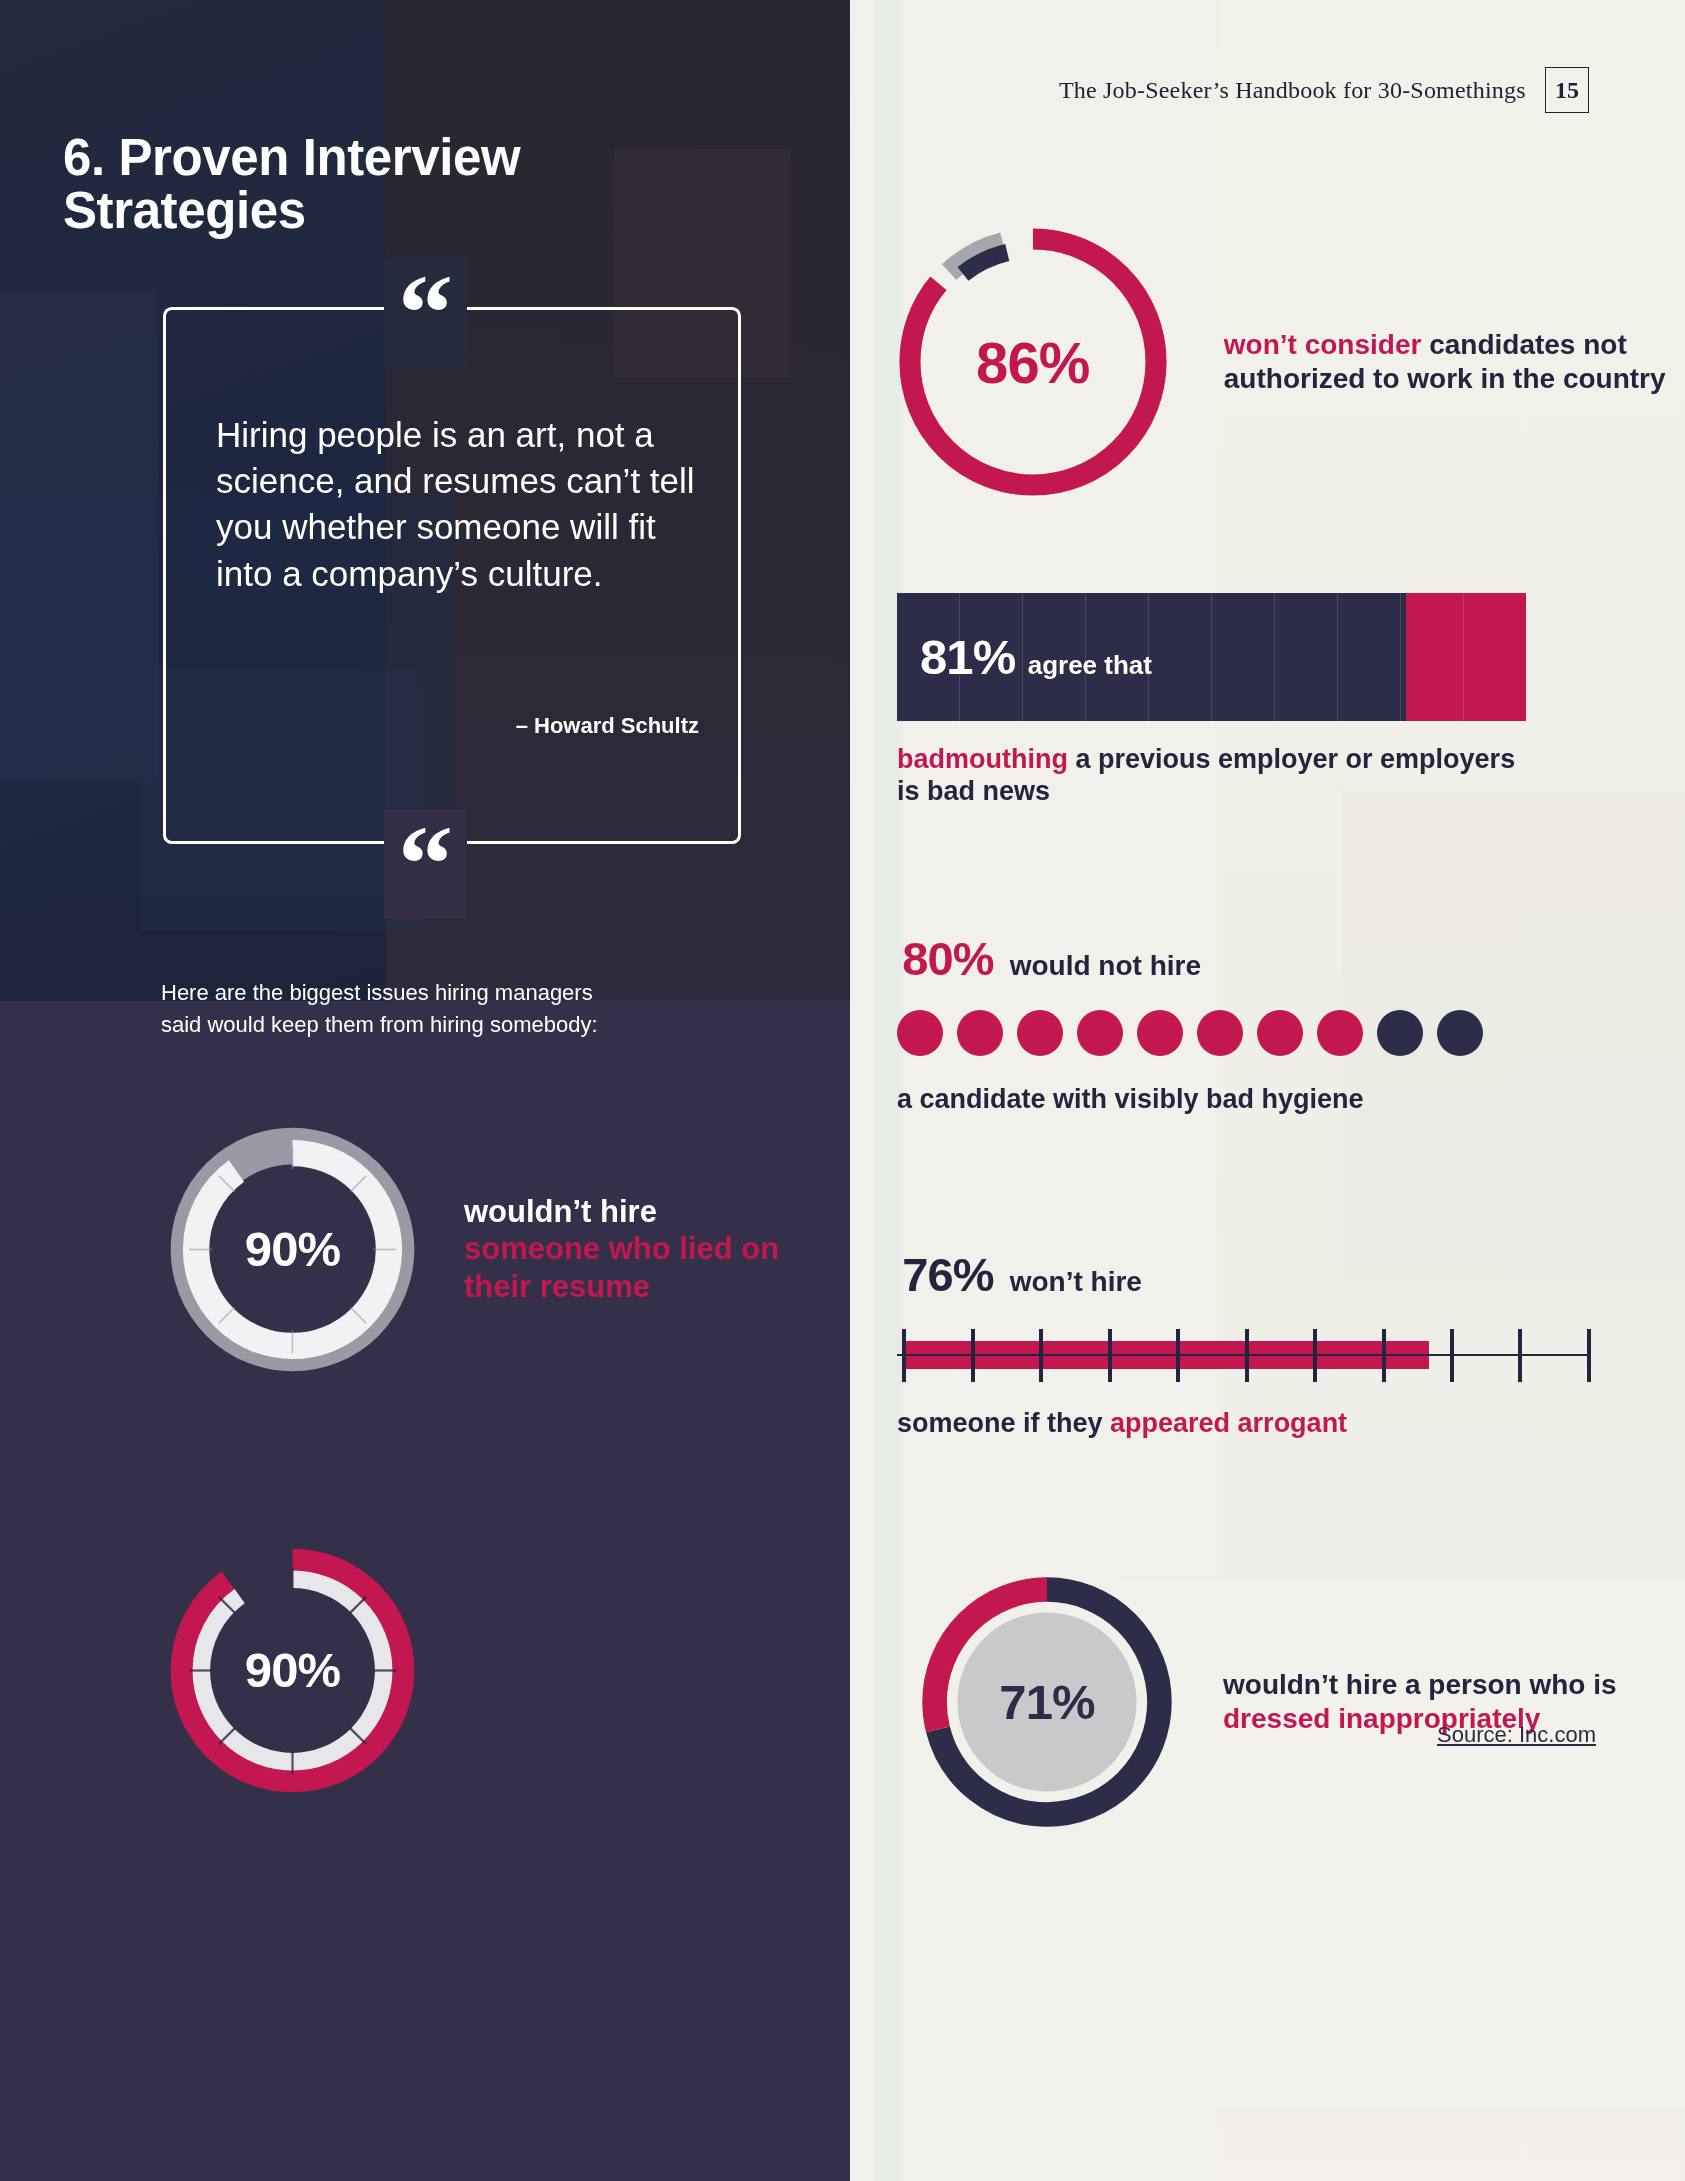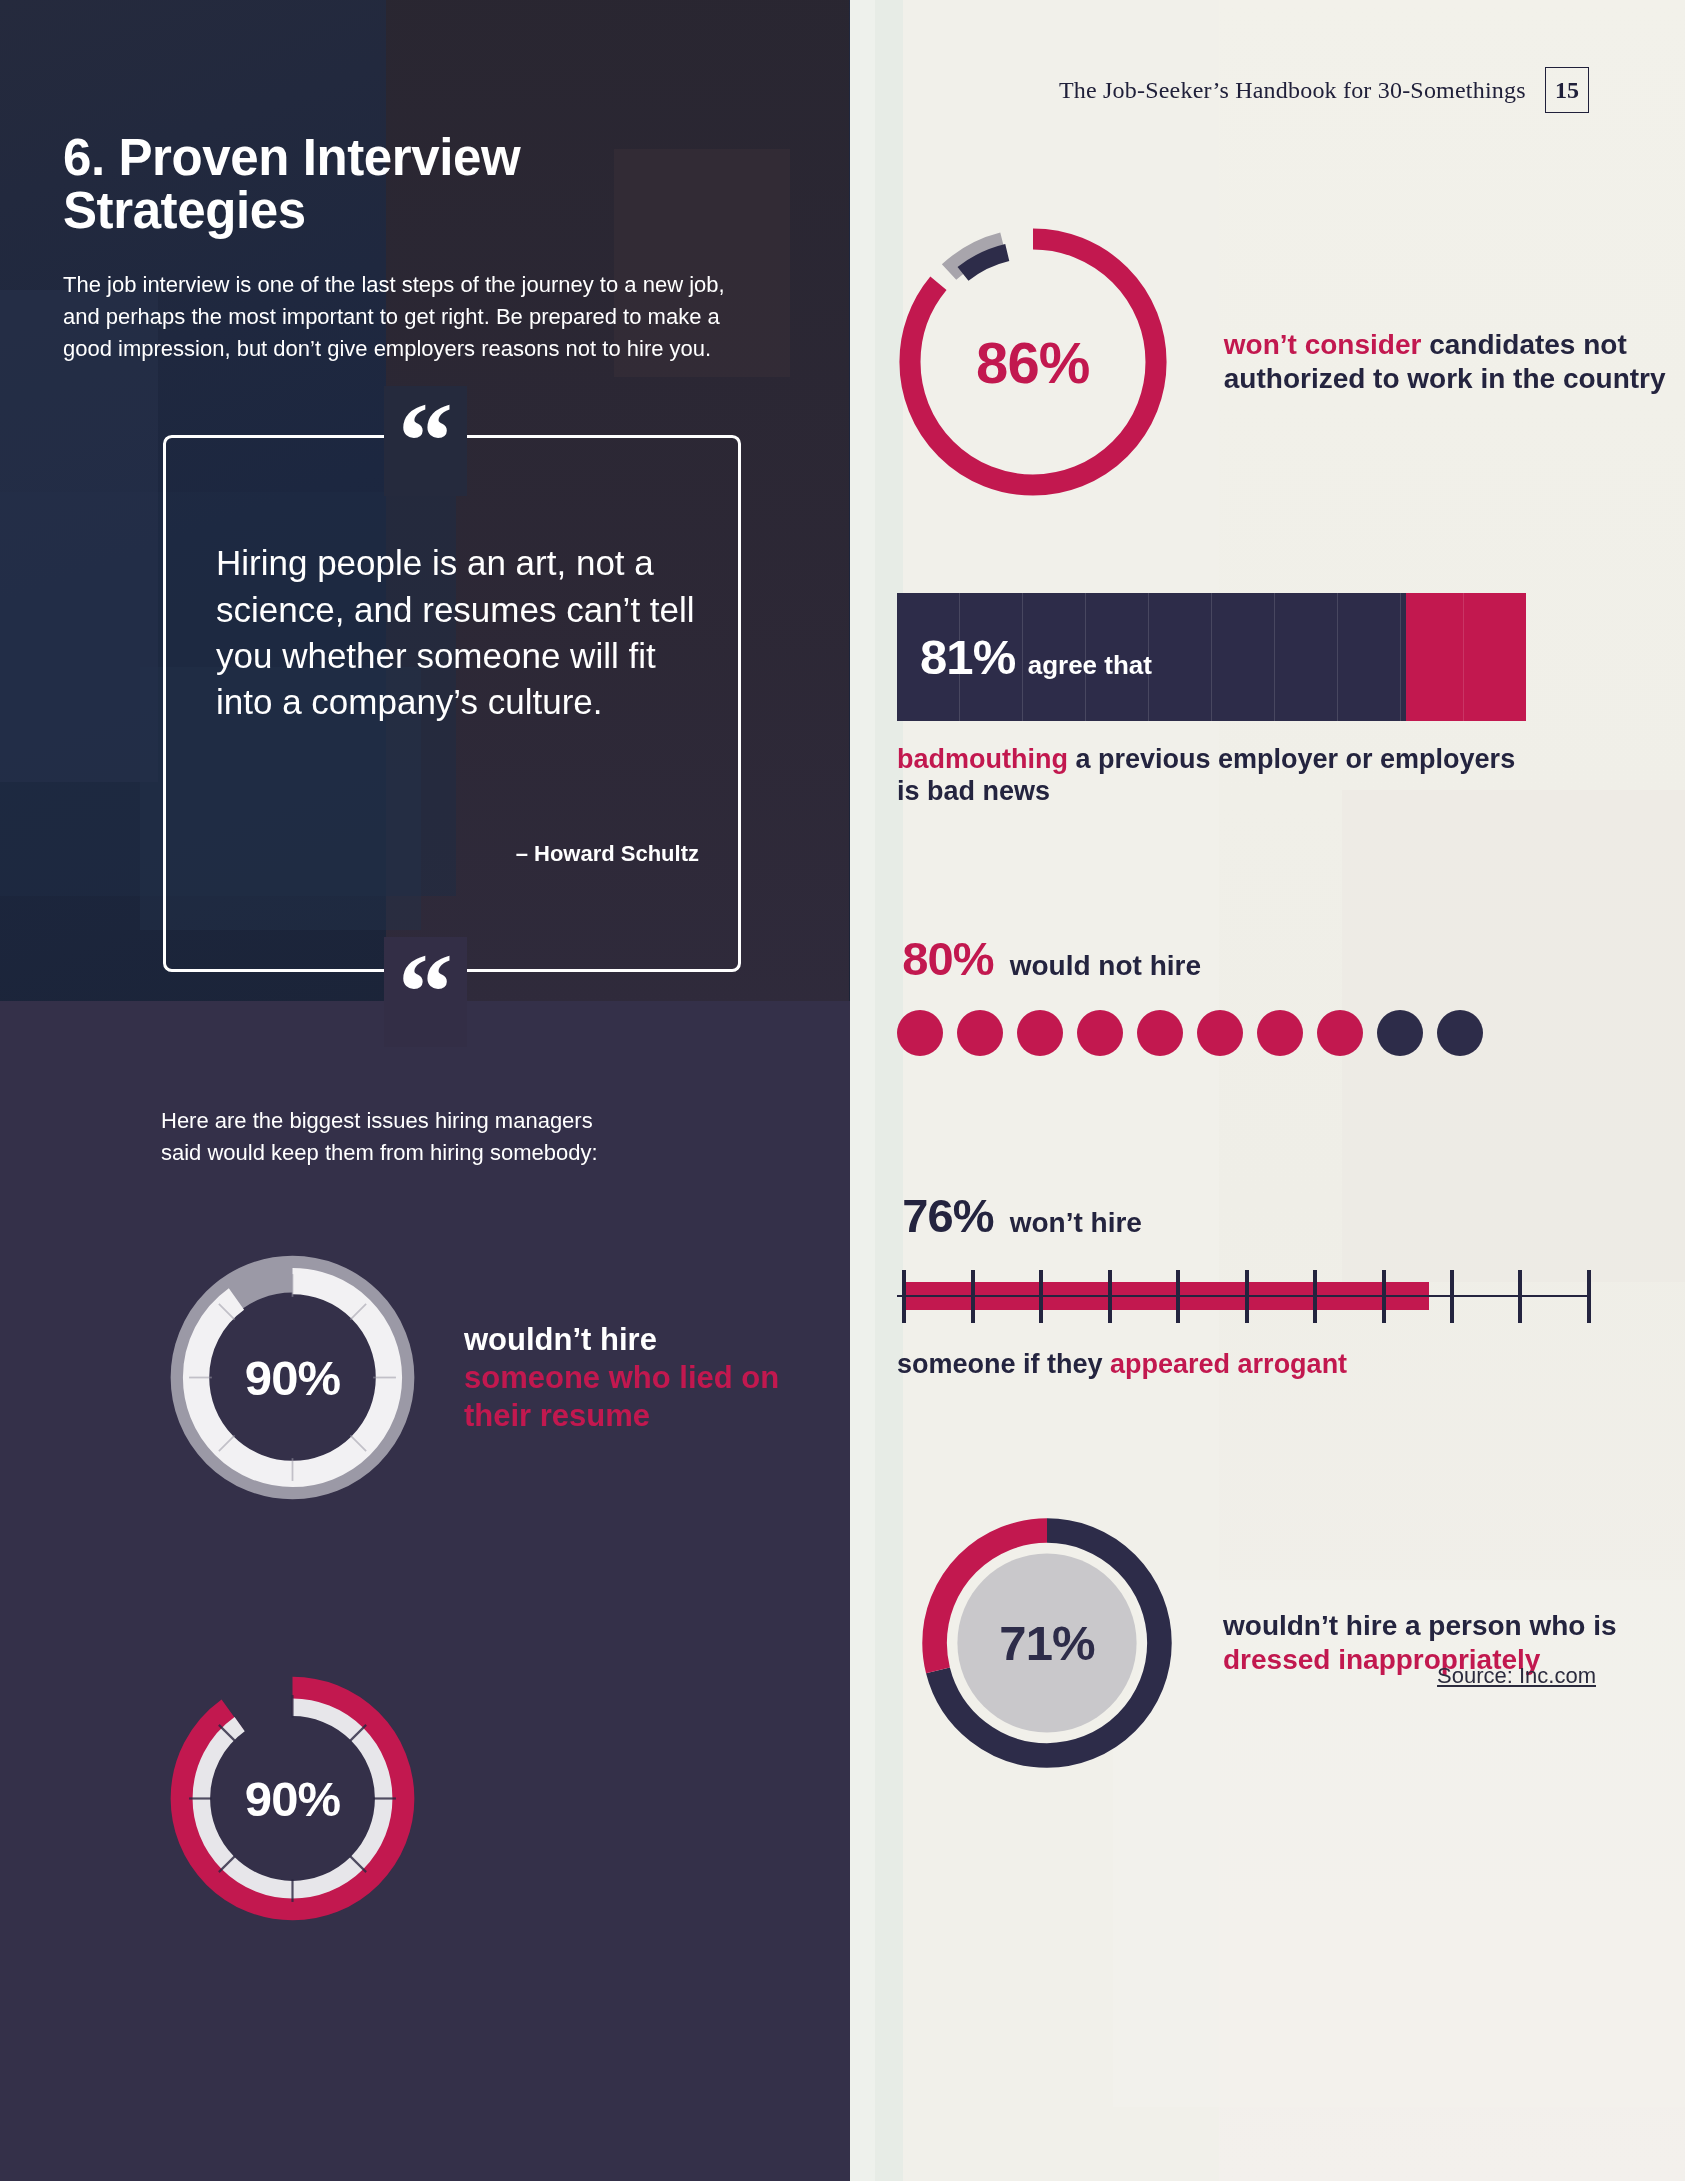--- a/index.html
+++ b/index.html
@@ -243,21 +243,20 @@
         <div class="bg-b"></div>
         <div class="bg-c"></div>
       <div class="bg-e"></div>
         <div class="bg-f"></div>
         <div class="bg-g"></div>
       <div class="bg-d"></div>
     </div>
 
     <div class="left-inner">
       <h1 class="title">6. Proven Interview Strategies</h1>
-      <p class="intro">The job interview is one of the last steps of the journey to a new job, and perhaps the most important to get right. Be prepared to make a good impression, but don’t give employers reasons not to hire you.</p>
 
       <div class="quote-wrap">
         <div class="quote-box"></div>
         <div class="qmark top">“</div>
         <div class="quote-text">Hiring people is an art, not a science, and resumes can’t tell you whether someone will fit into a company’s culture.</div>
         <div class="quote-attrib">– Howard Schultz</div>
         <div class="qmark bottom">“</div>
       </div>
 
       <p class="lead-in">Here are the biggest issues hiring managers said would keep them from hiring somebody:</p>
@@ -370,20 +369,21 @@
           <div class="dot on"></div>
           <div class="dot on"></div>
           <div class="dot on"></div>
           <div class="dot on"></div>
           <div class="dot on"></div>
           <div class="dot on"></div>
           <div class="dot on"></div>
           <div class="dot off"></div>
           <div class="dot off"></div>
         </div>
+        <div class="cap80">a candidate with visibly bad hygiene</div>
       </div>
 
       <div class="blk76">
         <div class="hd76">
           <span class="pct">76%</span>
           <span class="lbl">won’t hire</span>
         </div>
         <div class="ruler">
           <div class="fill"></div>
           <div class="axis"></div>

